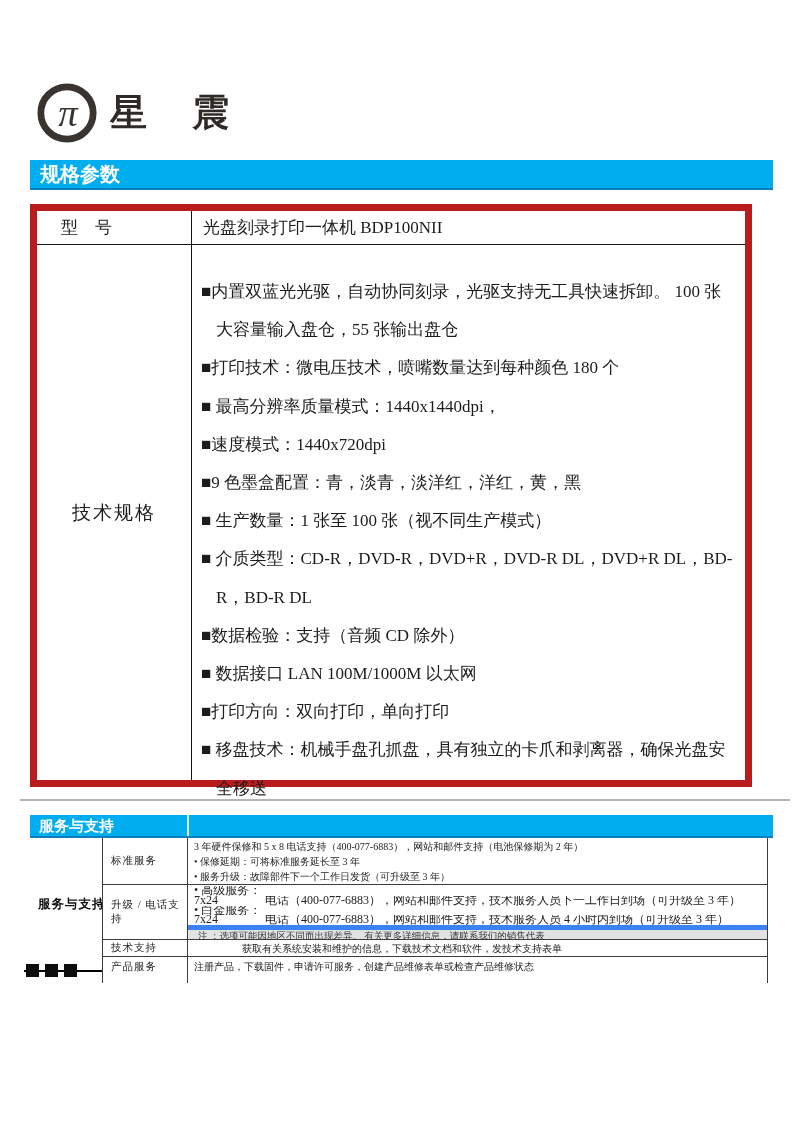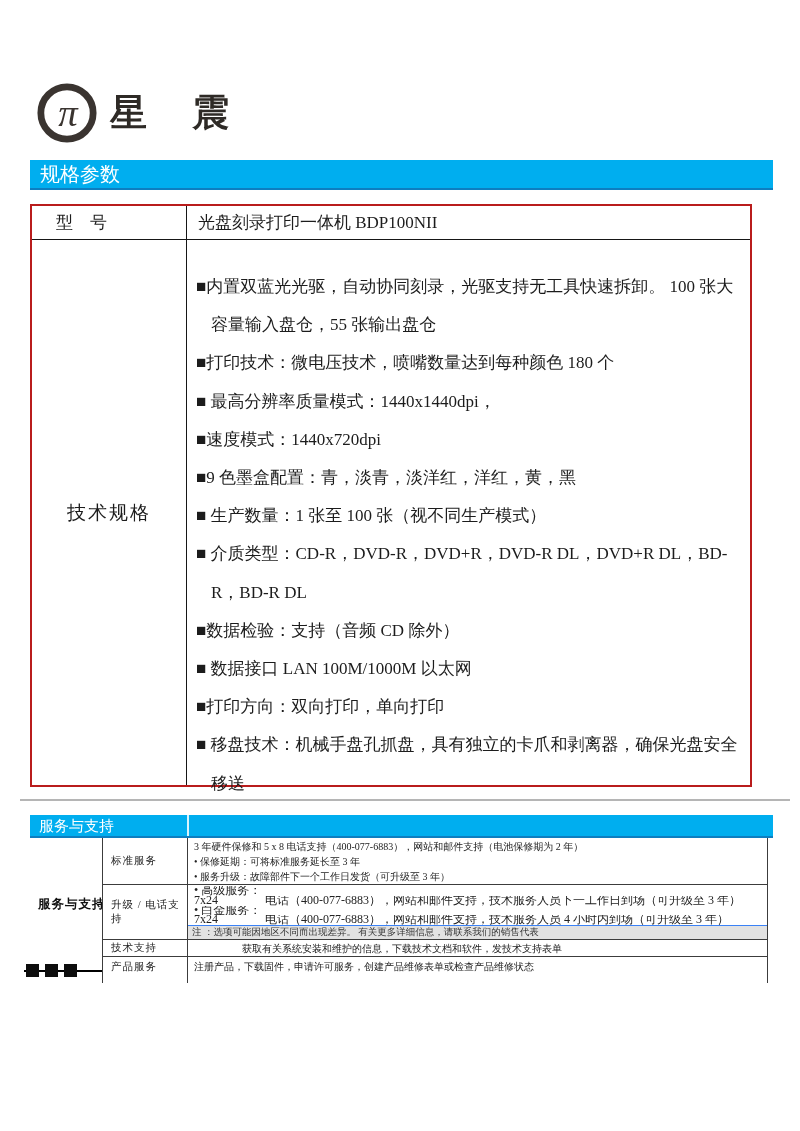--- a/index.html
+++ b/index.html
@@ -13,31 +13,31 @@
   .logo { position:absolute; left:36px; top:82px; display:flex; align-items:center; }
   .logo-icon { width:62px; height:62px; flex:none; }
   .logo-text {
     margin-left:12px; font-size:37px; font-weight:bold; color:#2e2a26;
     letter-spacing:18px; font-family:"Liberation Serif", serif; white-space:nowrap;
   }
 
   
   .section-bar {
     position:absolute; left:30px; width:743px; background:#00AEEF; color:#ffffff;
-    font-family:"Liberation Sans", sans-serif; font-weight:normal;
+    font-family:"Liberation Sans", sans-serif; font-weight:bold;
     box-sizing:border-box; border-bottom:2px solid #0d7ec0;
   }
   #spec-bar { top:160px; height:30px; font-size:20px; line-height:28px; padding-left:10px; }
   #service-bar { top:815px; height:23px; font-size:15px; line-height:21px; padding-left:9px; }
   .bar-sep { position:absolute; left:157px; top:0; width:2px; height:100%; background:rgba(255,255,255,0.85); }
 
   
   .spec-table {
     position:absolute; left:30px; top:204px; width:722px; height:583px;
-    border:2px solid #b91c1c; box-sizing:border-box; background:#fff;
+    border:7px solid #b91c1c; box-sizing:border-box; background:#fff;
   }
   .mt-row1 { display:flex; height:33px; border-bottom:1px solid #161616; }
   .mt-row2 { display:flex; height:calc(100% - 34px); }
   .mt-label { width:155px; flex:none; border-right:1px solid #161616; box-sizing:border-box; }
   .model-label { font-size:17px; line-height:33px; padding-left:24px; }
   .model-value { flex:1; font-size:17px; line-height:33px; padding-left:11px; }
   .tech-label { display:flex; align-items:center; justify-content:center; font-size:19px; letter-spacing:2px; }
   .tech-content { flex:1; padding:28px 12px 0 9px; font-size:17px; line-height:38.2px; box-sizing:border-box; }
   .bullet { padding-left:15px; text-indent:-15px; }
 
@@ -61,22 +61,22 @@
   }
   .svc-content { flex:1; padding:1px 6px; box-sizing:border-box; }
   .row-standard { height:47px; }
   .row-standard .svc-content div { line-height:15px; white-space:nowrap; overflow:hidden; }
   .row-upgrade { height:55px; }
   .upg-right { flex:1; display:flex; flex-direction:column; }
   .upg-lines { height:40px; padding:1px 6px 0 6px; font-size:12px; box-sizing:border-box; }
   .upg-lines div { line-height:9.8px; white-space:nowrap; overflow:hidden; }
   .pfx { display:inline-block; width:71px; }
   .upg-note {
-    height:22px; background:#e2e2e2; border-top:1px solid #3b82f6; box-sizing:border-box;
-    line-height:12px; padding-left:4px; font-size:9.5px; color:#333; white-space:nowrap; overflow:hidden;
+    height:22px; background:#e2e2e2; border-top:5px solid #3b82f6; box-sizing:border-box;
+    line-height:12px; padding-left:10px; font-size:9.5px; color:#333; white-space:nowrap; overflow:hidden;
   }
   .row-tech { height:17px;gap:48px; }
   .row-tech .svc-content, .row-product .svc-content { line-height:16px; white-space:nowrap; overflow:hidden; }
   .row-tech .svc-label, .row-product .svc-label { line-height:16px; }
   .row-product { height:20px; border-bottom:none; }
   .row-product .svc-content { line-height:18px; }
   .row-product .svc-label { align-items:flex-start; padding-top:2px; }
   .row-stub { height:6px; border-bottom:none; }
   .row-stub .svc-label { border-right:1px solid #3c3c3c; }
 

